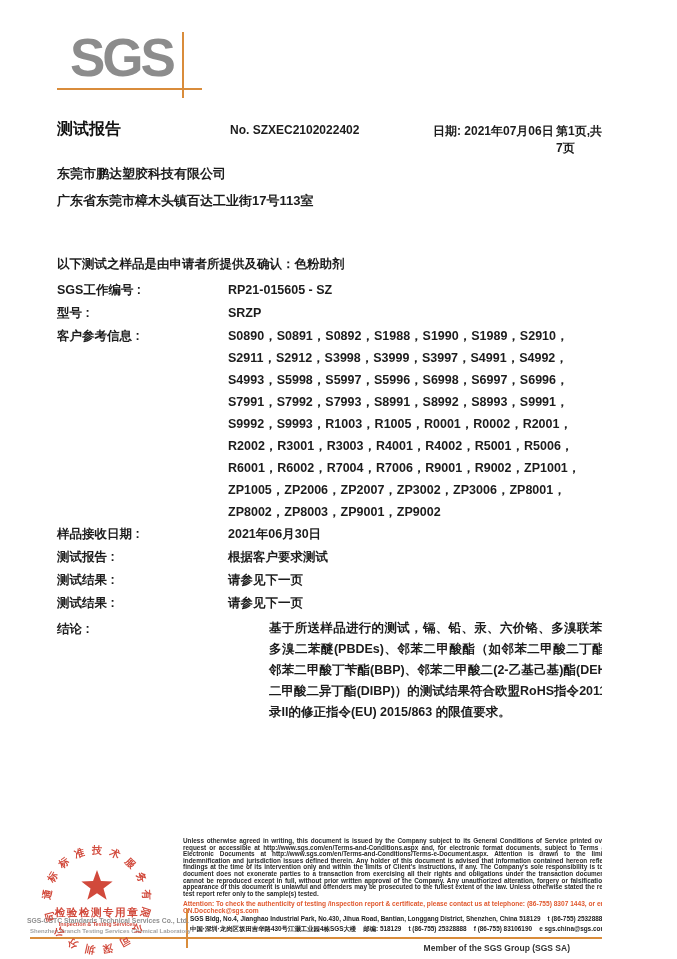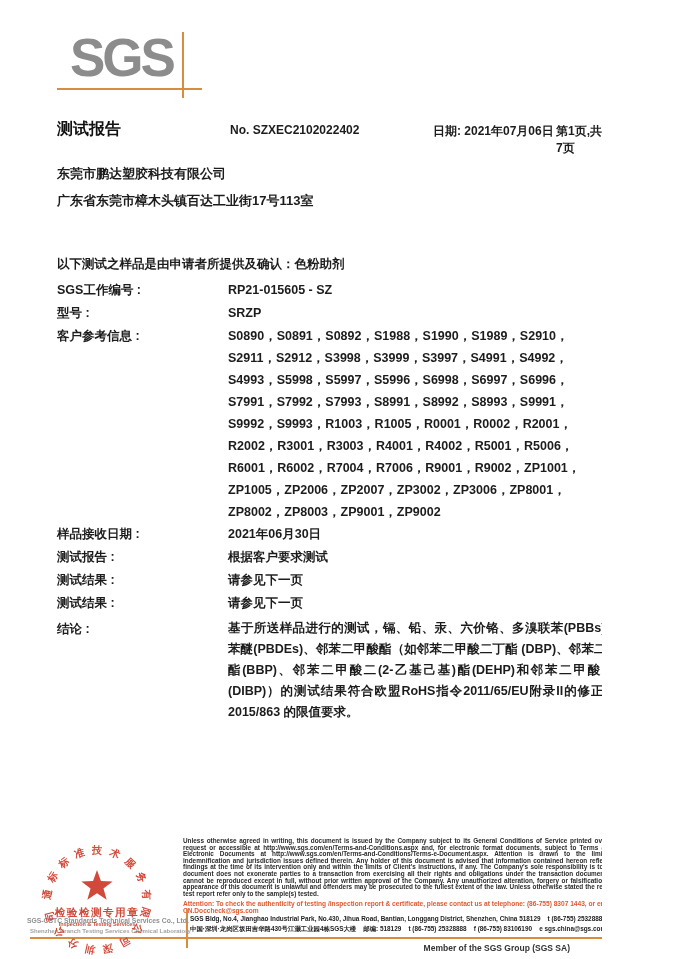--- a/index.html
+++ b/index.html
@@ -20,21 +20,21 @@
   
   .company{position:absolute;left:57px;top:160px;font-size:13px;font-weight:700;line-height:27px;}
   .redaction{position:absolute;left:621px;top:167px;width:27px;height:25px;background:#8c2121;}
   
   .statement{position:absolute;left:57px;top:256px;font-size:12.5px;font-weight:700;}
   .rows{position:absolute;left:57px;top:279px;width:600px;}
   .row{display:flex;align-items:flex-start;}
   .row .label{flex:none;width:171px;font-size:12.5px;font-weight:700;line-height:23px;}
   .row .value{flex:1;font-size:12.5px;font-weight:700;line-height:23px;white-space:pre-line;}
   .row.ref .value{line-height:22px;}
-  .row.conclusion{margin-top:3px;}
+  .row.conclusion{margin-top:3px;gap:41px;}
   .row.conclusion .value{line-height:21px;white-space:normal;text-align:justify;}
   
   .legal{position:absolute;left:183px;top:838px;width:478px;font-size:6.4px;line-height:6.6px;
     font-weight:600;color:#2b2b2b;text-align:justify;}
   .attention{position:absolute;left:183px;top:900px;width:478px;font-size:6.6px;line-height:7.2px;
     font-weight:700;color:#e05a30;}
   .addr{position:absolute;left:190px;font-size:6.4px;font-weight:600;color:#222;white-space:pre;}
   .addr-en{top:915px;}
   .addr-cn{top:925px;}
   .footer-hline{position:absolute;left:30px;top:937px;width:632px;height:2px;background:#d98c3b;}

